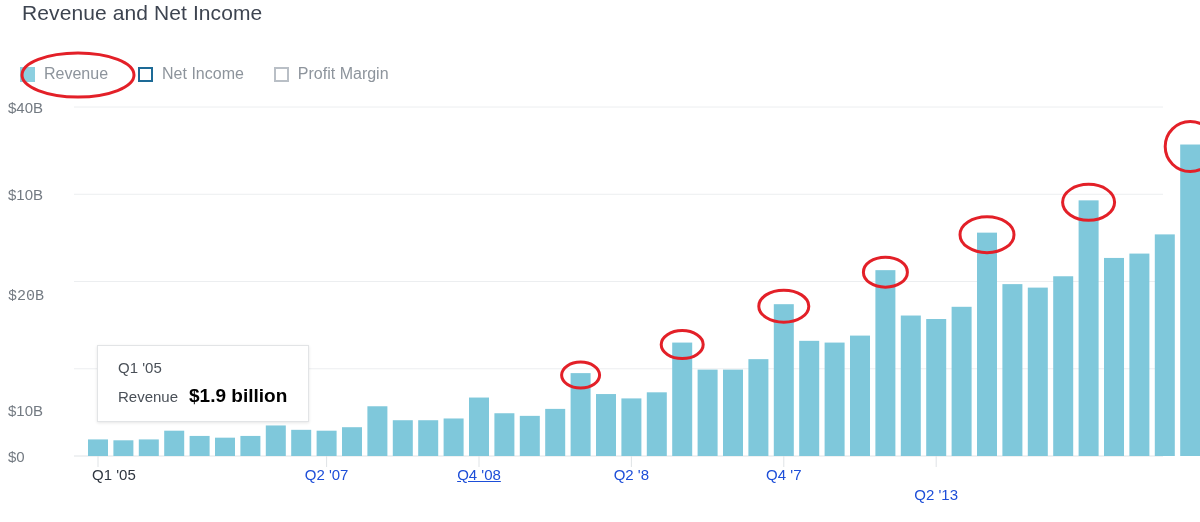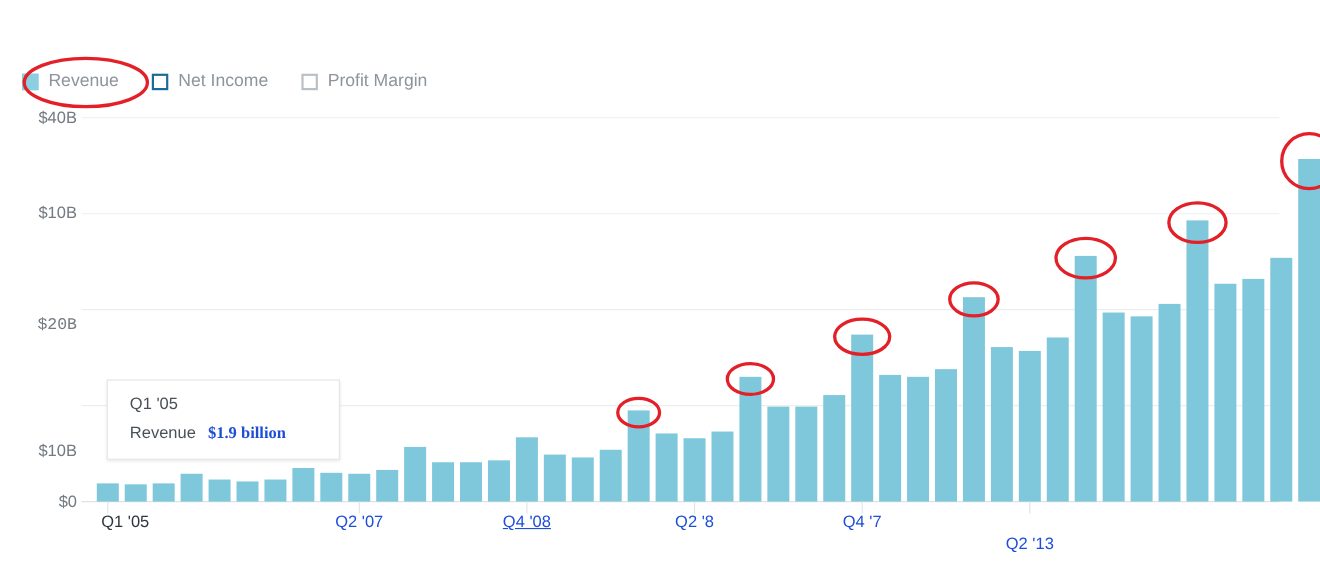--- a/index.html
+++ b/index.html
@@ -63,21 +63,20 @@
     width: 1200px; height: 522px;
     pointer-events: none;
   }
   .plot svg { display: block; }
 
   
   .ylabel {
     position: absolute;
     right: 0;
     width: 62px;
-    text-align: right;
     font-size: 15px;
     color: #737a82;
     transform: translateY(-50%);
     white-space: nowrap;
   }
   .ylabels-wrap {
     position: absolute;
     left: 8px; top: 0;
     width: 62px; height: 522px;
   }
@@ -120,31 +119,31 @@
     display: flex;
     align-items: baseline;
     white-space: nowrap;
   }
   .tooltip-series {
     font-size: 15px;
     color: #4a5058;
     margin-right: 11px;
   }
   .tooltip-value {
-    font-size: 15px;
+    font-size: 19px;
     font-weight: bold;
-    color: #1d4ed8;
-    font-family: Liberation Serif, serif;
+    color: #000000;
   }
 </style>
 </head>
 <body>
 
 <div id="root">
 
+  <div class="chart-title">Revenue and Net Income</div>
 
   <div class="legend">
     <div class="legend-item">
       <span class="legend-box filled"></span>
       <span class="legend-label">Revenue</span>
     </div>
     <div class="legend-item">
       <span class="legend-box outline-dark"></span>
       <span class="legend-label">Net Income</span>
     </div>

